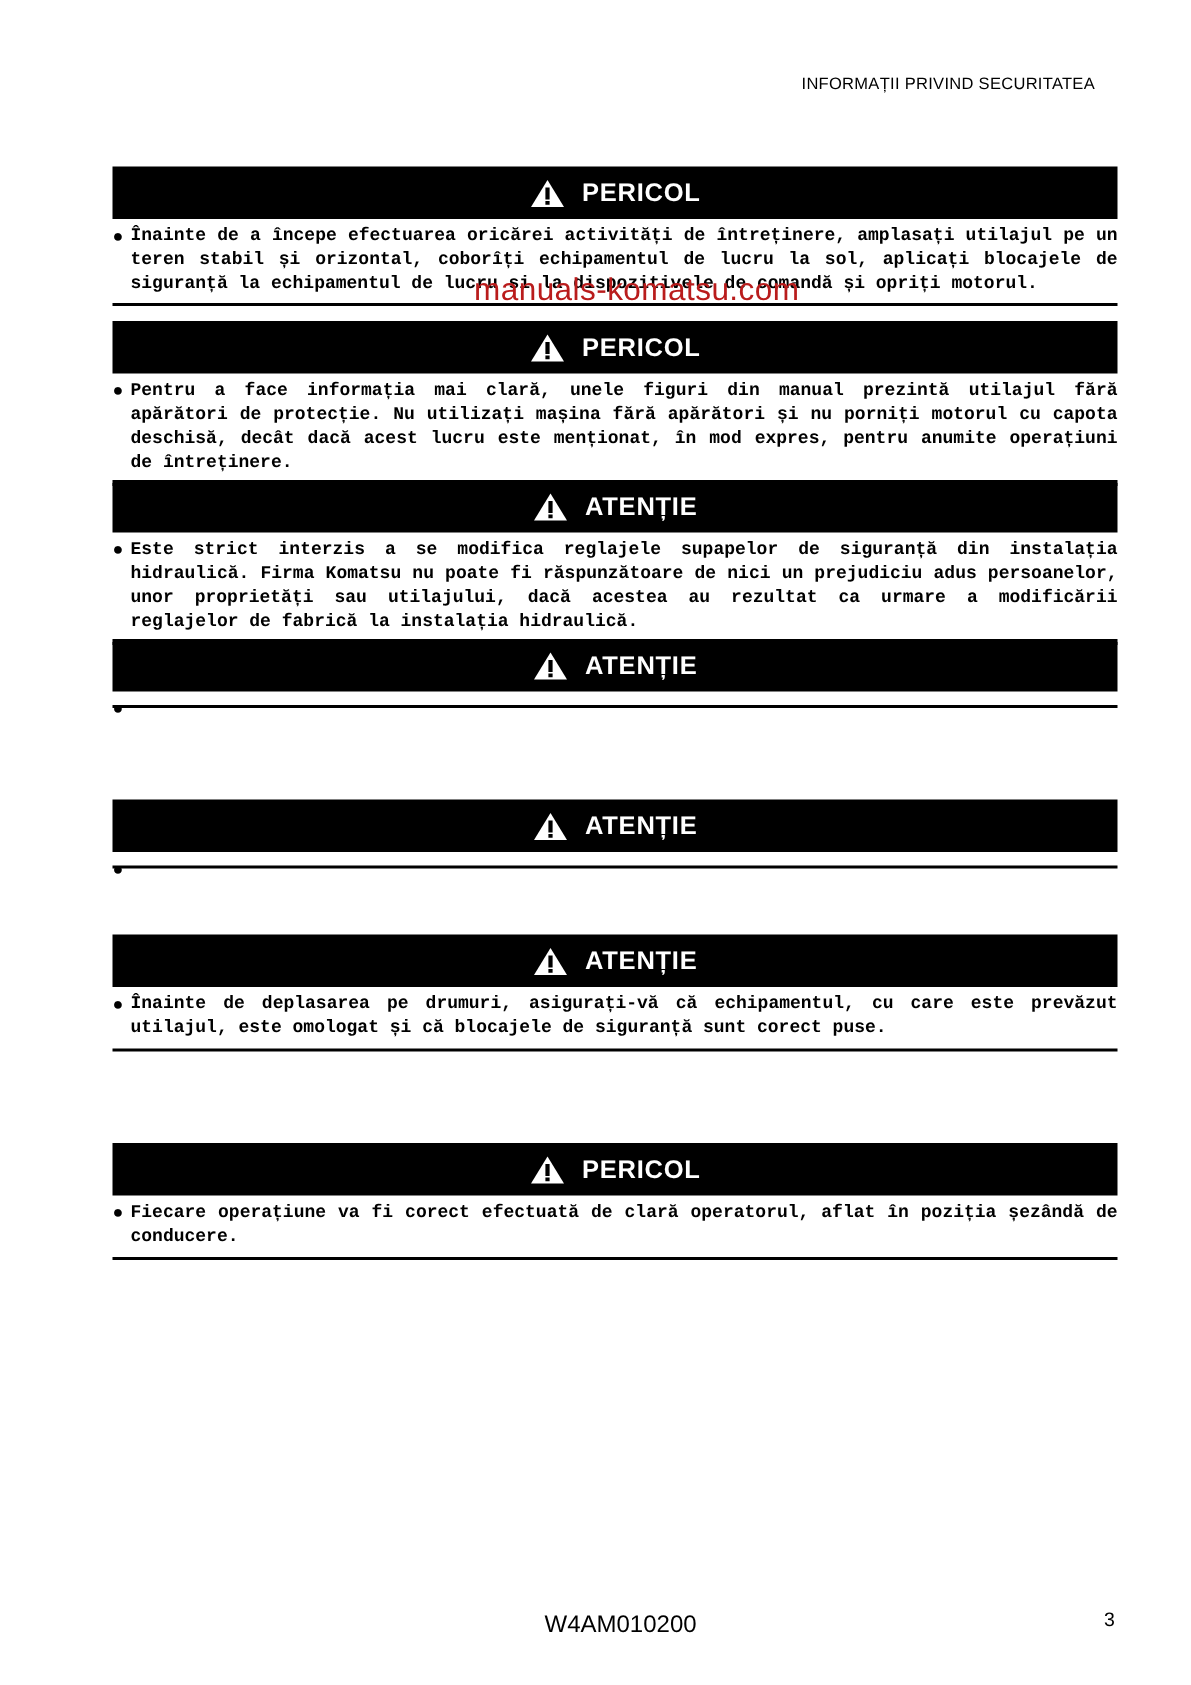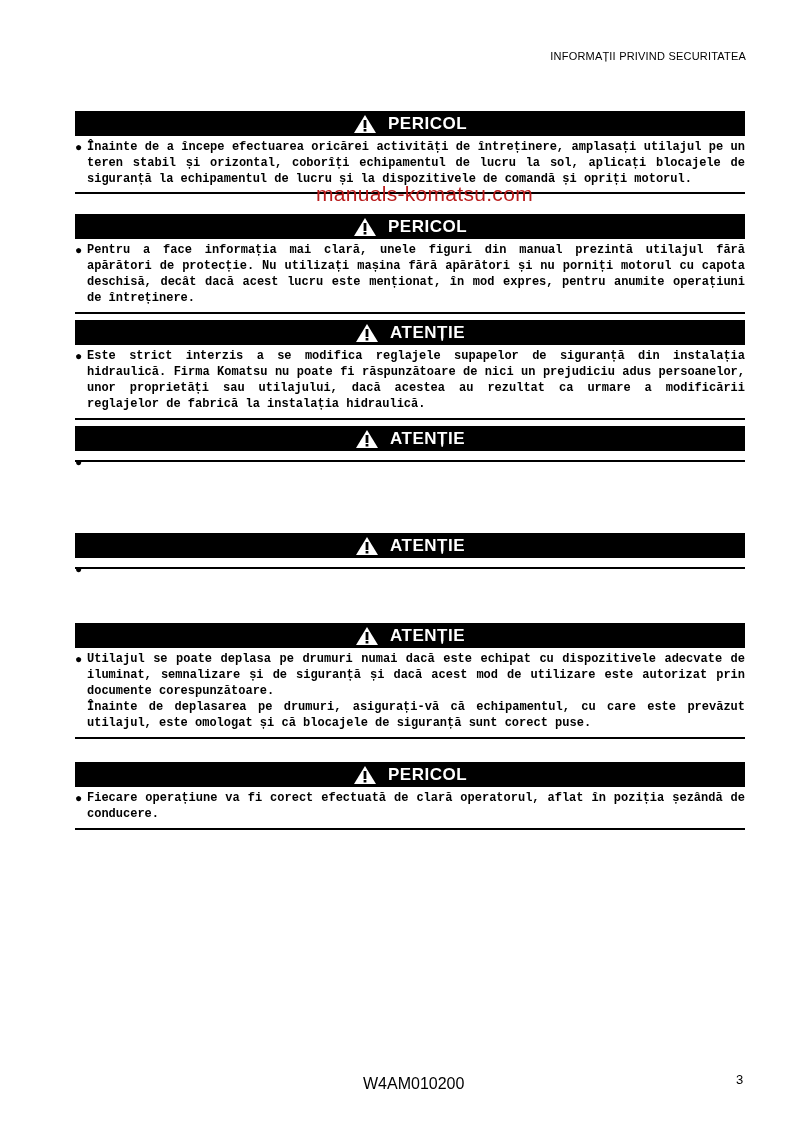--- a/index.html
+++ b/index.html
@@ -1,22 +1,22 @@
 <!DOCTYPE html>
 <html><head>
 <meta charset="utf-8">
 <style>
   html, body { margin: 0; padding: 0; background: #ffffff; }
   body { width: 794px; height: 1123px; position: relative; overflow: hidden;
          font-family: "Liberation Sans", sans-serif; color: #000; }
-  .header-title { position: absolute; top: 50px; right: 48px; font-size: 11px; letter-spacing: 0.2px; margin-left: 24px; }
+  .header-title { position: absolute; top: 50px; right: 64px; font-size: 11px; letter-spacing: 0.2px; margin-left: 24px; }
   .watermark { position: absolute; top: 182px; left: 316px; font-size: 21px; color: #b91c1c;
                font-family: "Liberation Sans", sans-serif; letter-spacing: 0.3px; z-index: 2; background: transparent; }
   .notice { position: absolute; left: 75px; width: 670px; }
-  .banner { background: #000; height: 25px; display: flex; align-items: center; justify-content: center; color: #fff; }
+  .banner { background: #000; height: 35px; display: flex; align-items: center; justify-content: center; color: #fff; }
   .banner .icon { width: 24px; height: 20px; margin-right: 11px; display: inline-block; }
   .banner .label { font-weight: bold; font-size: 17px; letter-spacing: 0.5px; }
   .body { position: relative; padding: 3px 0 5px 12px; font-size: 12px; font-weight: bold; line-height: 16px;
           text-align: justify; border-bottom: 2px solid #000; }
   .body .bullet { position: absolute; left: 0; top: 3px; font-size: 12px; }
   .body p { margin: 0; text-align: justify; font-family: Liberation Mono, monospace; }
   .body p.last { text-align-last: left; }
   .footer-code { position: absolute; top: 1075px; left: 363px; font-size: 16px; }
   .page-num { position: absolute; top: 1072px; left: 736px; font-size: 13px; }
 </style>
@@ -110,21 +110,20 @@
     <svg class="icon" viewBox="0 0 24 20">
         <rect x="0" y="0" width="24" height="20" fill="#000"></rect>
         <polygon points="12,1 23,19 1,19" fill="#fff"></polygon>
         <rect x="10.6" y="6" width="2.8" height="8" fill="#000"></rect>
         <rect x="10.6" y="15" width="2.8" height="2.5" fill="#000"></rect>
       </svg>
     <span class="label">ATENȚIE</span>
   </div>
   <div class="body" style="padding-bottom:6px;">
     <span class="bullet">●</span>
-    <p class="last">Utilajul se poate deplasa pe drumuri numai dacă este echipat cu dispozitivele adecvate de iluminat, semnalizare și de siguranță și dacă acest mod de utilizare este autorizat prin documente corespunzătoare.</p>
     <p class="last">Înainte de deplasarea pe drumuri, asigurați-vă că echipamentul, cu care este prevăzut utilajul, este omologat și că blocajele de siguranță sunt corect puse.</p>
   </div>
 </div>
 
 <div class="notice" style="top:762px;">
   <div class="banner">
     <svg class="icon" viewBox="0 0 24 20">
         <rect x="0" y="0" width="24" height="20" fill="#000"></rect>
         <polygon points="12,1 23,19 1,19" fill="#fff"></polygon>
         <rect x="10.6" y="6" width="2.8" height="8" fill="#000"></rect>

